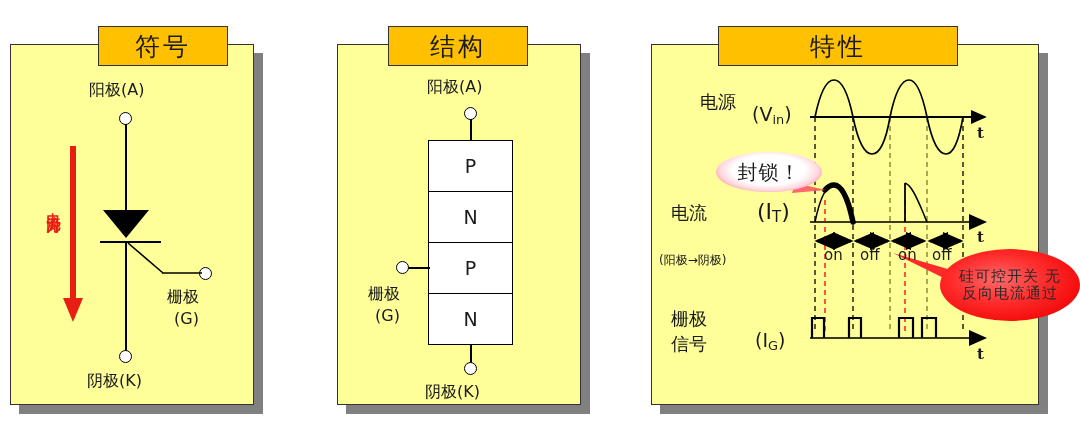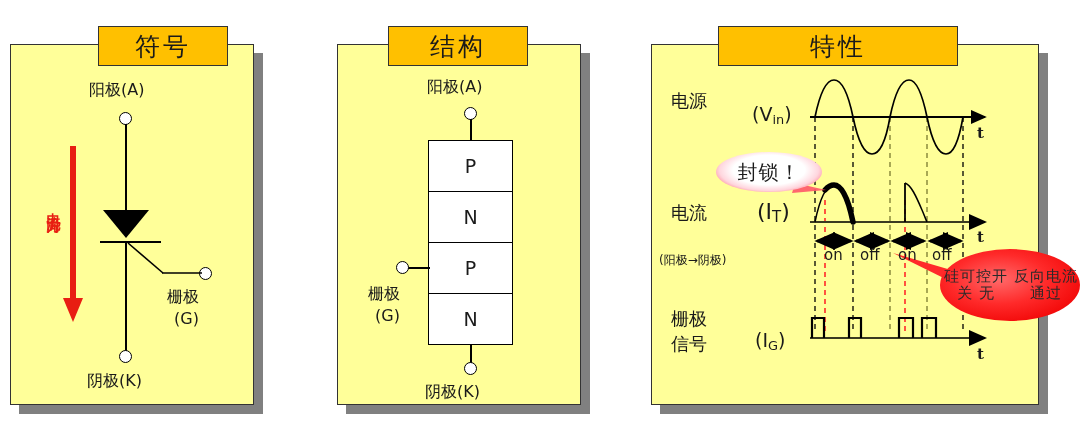--- a/index.html
+++ b/index.html
@@ -110,21 +110,21 @@
       radial-gradient(ellipse at 50% 45%, #ffffff 0%, #ffffff 48%, #ffd6de 66%, #ff4d5e 90%, #ff2233 100%);
     color: #1a1a1a;
     font-size: 20px;
     letter-spacing: 1px;
     z-index: 7;
     font-family: "DejaVu Sans", "Liberation Sans", sans-serif;
   }
   .bubble-red {
     position: absolute;
     display: flex;
-    flex-direction: row;
+    flex-direction: column;
     align-items: center;
     justify-content: center;
     border-radius: 50%;
     background:
       radial-gradient(ellipse at 42% 42%, #ff6a6a 0%, #ff2a2a 42%, #f40d0d 72%, #e00000 100%);
     color: #2a2a2a;
     font-size: 15px;
     line-height: 1.15;
     letter-spacing: 1px;
     z-index: 7;
@@ -199,21 +199,21 @@
 <div class="lbl lbl-cn" style="left:368px; top:285px;">栅极</div>
 <div class="lbl lbl-cn" style="left:375px; top:307px;">(G)</div>
 
 <div class="wire wire-v" style="left:470px; top:344px; height:22px;"></div>
 <div class="node-dot" style="left:464px; top:362px;"></div>
 <div class="lbl lbl-cn" style="left:425px; top:383px;">阴极(K)</div>
 
 <div class="panel" style="left:651px; top:44px; width:388px; height:361px;"></div>
 <div class="panel-title" style="left:718px; top:26px; width:240px; height:40px;">特性</div>
 
-<div class="lbl lbl-big" style="left:671px; top:92px;font-family:Liberation Mono, monospace;">电源</div>
+<div class="lbl lbl-big" style="left:700px; top:92px;">电源</div>
 
 <div class="lbl lbl-big" style="left:671px; top:203px;">电流</div>
 <div class="lbl lbl-sm" style="left:659px; top:218px;margin-top:36px;">(阳极→阴极)</div>
 
 <div class="lbl lbl-big" style="left:671px; top:309px;">栅极</div>
 <div class="lbl lbl-big" style="left:671px; top:334px;">信号</div>
 
 <div class="lbl" style="left:752px; top:104px; font-size:19px;">
   <span>(V</span><span class="sub">in</span><span>)</span>
 </div>

